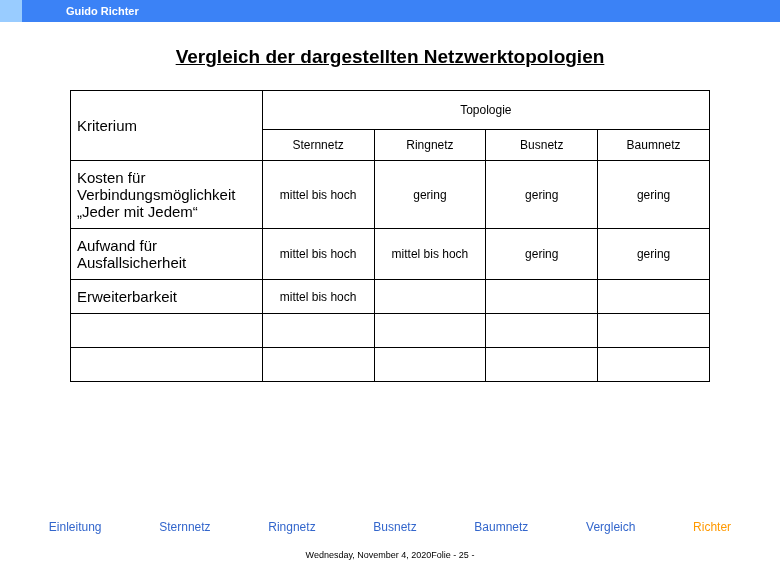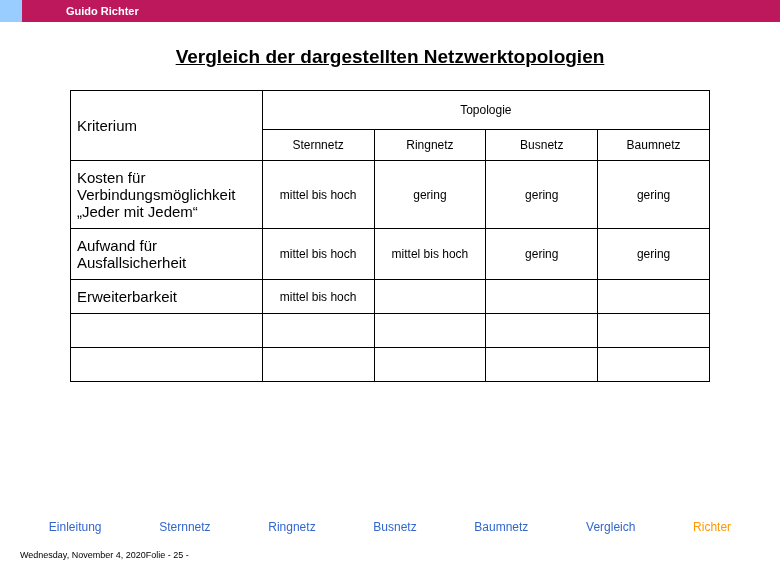--- a/index.html
+++ b/index.html
@@ -1,39 +1,39 @@
 <!DOCTYPE html>
 <html><head>
 <meta charset="utf-8">
 <style>
   * { box-sizing: border-box; margin: 0; padding: 0; }
   body { width: 780px; height: 570px; background: #ffffff; font-family: Arial, sans-serif; position: relative; }
   .header-band { position: relative; }
-  .author-bar { height: 22px; background: #be185d; display: flex; align-items: center; }
+  .author-bar { height: 22px; background: #3b82f6; display: flex; align-items: center; }
   .author-sq { width: 22px; height: 22px; background: #99ccff; flex-shrink: 0; }
   .author-gap { width: 44px; height: 22px; }
   .author-txt { color: #fff; font-size: 11px; font-weight: bold; padding-left: 0; }
   .subtitle-bar { height: 20px; background: #fff; display: flex; align-items: center; border-bottom: 2px solid #3366cc; }
   .sub-sq { width: 22px; height: 20px; background: #3366cc; flex-shrink: 0; }
   .sub-gap { width: 44px; height: 20px; }
   .sub-txt { color: #3366cc; font-size: 11px; font-weight: bold; }
   .content { padding: 24px 30px 0 30px; }
   .title { text-align: center; font-size: 19px; font-weight: bold; color: #000; margin-bottom: 22px; text-decoration: underline; }
   .tbl-wrap { margin: 0 40px; }
   table { border-collapse: collapse; width: 100%; table-layout: fixed; }
   table td, table th { border: 1.5px solid #000; }
   .topo-head { text-align: center; font-size: 12px; padding: 12px 0; font-weight: normal; margin-top: 44px; }
   .krit-cell { text-align: left; font-size: 15px; padding: 8px 6px; vertical-align: middle; font-weight: normal; }
   .col-head { text-align: center; font-size: 12px; padding: 8px 2px; font-weight: normal; }
   .cell { text-align: center; font-size: 12px; padding: 8px 2px; }
   .empty-row td { height: 34px; }
   .nav { position: absolute; bottom: 36px; left: 0; width: 100%; display: flex; justify-content: space-around; padding: 0 20px; }
   .nav-item { font-size: 12px; color: #3366cc; }
   .nav-item.active { color: #ff9900; }
-  .footer { position: absolute; bottom: 10px; left: 0; width: 100%; display: flex; justify-content: flex-start; padding: 0 20px; font-size: 9px; color: #000; }
+  .footer { position: absolute; bottom: 10px; left: 0; width: 100%; display: flex; justify-content: center; padding: 0 20px; font-size: 9px; color: #000; }
 </style>
 </head>
 <body>
 
 <div class="header-band">
   <div class="author-bar">
     <div class="author-sq"></div>
     <div class="author-gap"></div>
     <div class="author-txt">Guido Richter</div>
   </div>

